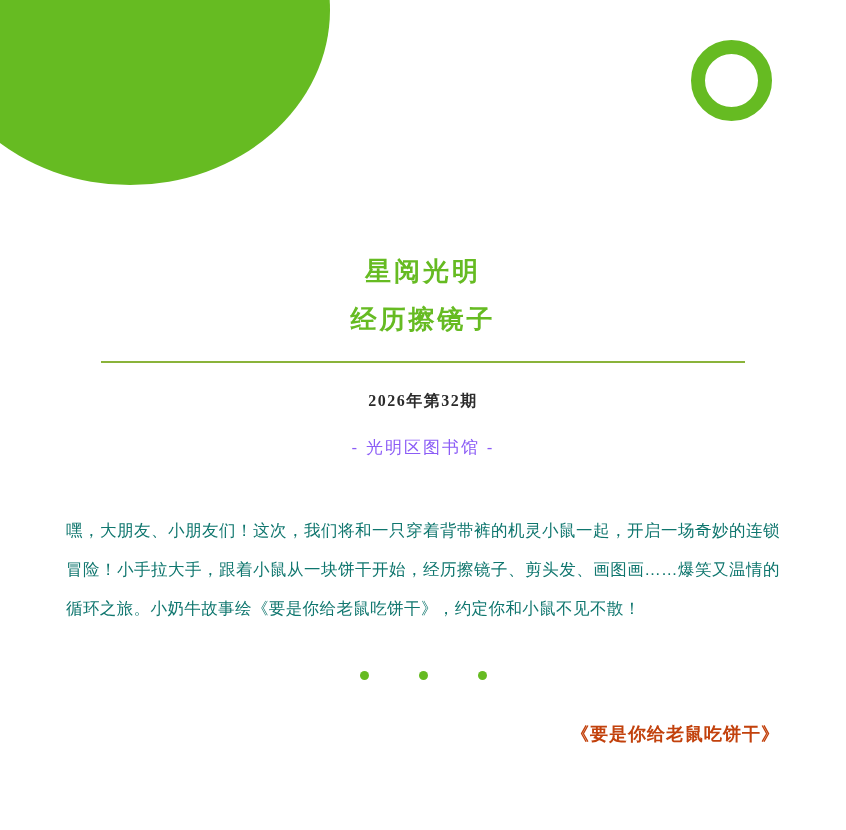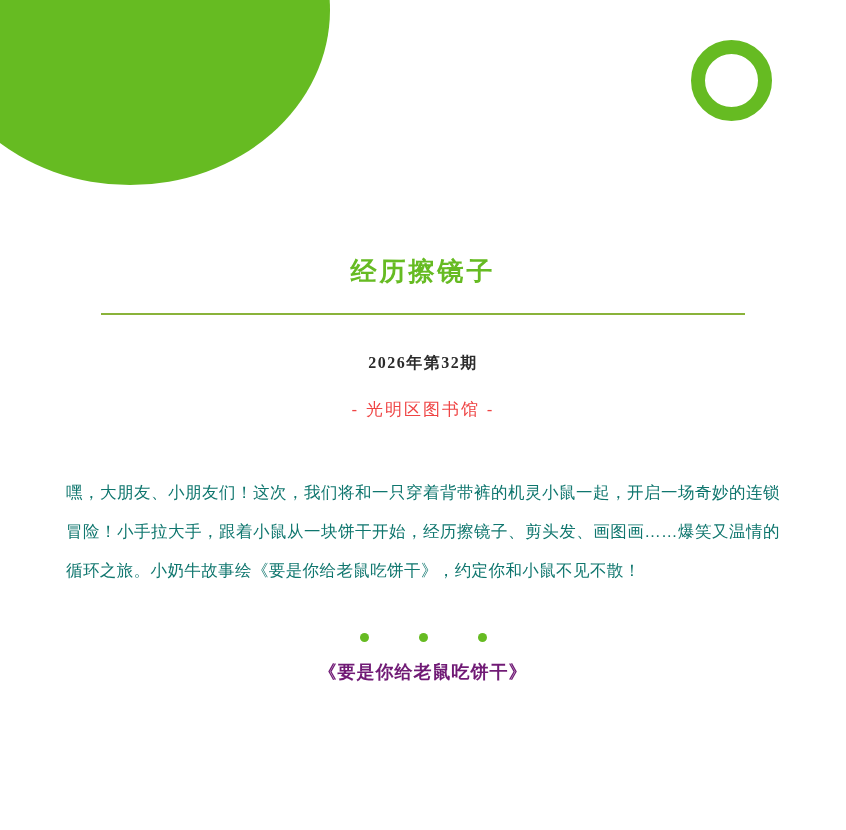--- a/index.html
+++ b/index.html
@@ -63,32 +63,32 @@
     letter-spacing: 3px;
     line-height: 1.85;
   }
   .divider {
     height: 2px;
     background: #8ab33a;
     margin: 18px 35px 0 35px;
   }
   .issue {
     text-align: center;
-    margin-top: 38px;
+    margin-top: 28px;
     font-size: 16px;
     font-weight: bold;
     letter-spacing: 1.5px;
     color: #2b2b2b;
     font-family: "Liberation Serif", "DejaVu Serif", serif;
   }
   .org {
     text-align: center;
     margin-top: 24px;
     font-size: 17px;
-    color: #ef4444;
+    color: #8b5cf6;
     letter-spacing: 2px;
   }
 
   
   .intro {
     margin-top: 52px;
     font-size: 16.5px;
     line-height: 2.35;
     color: #0f766e;
     text-align: justify;
@@ -104,39 +104,40 @@
   }
   .dot {
     width: 9px;
     height: 9px;
     border-radius: 50%;
     background: #66bb22;
   }
 
   
   .book-title {
-    margin-top: 18px;
-    text-align: center;
+    margin-top: 42px;
+    text-align: right;
     font-size: 18px;
     font-weight: bold;
-    color: #701a75;
+    color: #c2410c;
     letter-spacing: 1px;
   }
 </style>
 </head>
 <body>
 
 <div class="deco-layer">
   <div class="deco-blob"></div>
   <div class="deco-ring"></div>
 </div>
 
 <div class="content">
 
   <div class="title-block">
+    <div class="title-line">星阅光明</div>
     <div class="title-line">经历擦镜子</div>
     <div class="divider"></div>
     <div class="issue">2026年第32期</div>
     <div class="org">- 光明区图书馆 -</div>
   </div>
 
   <p class="intro">嘿，大朋友、小朋友们！这次，我们将和一只穿着背带裤的机灵小鼠一起，开启一场奇妙的连锁冒险！小手拉大手，跟着小鼠从一块饼干开始，经历擦镜子、剪头发、画图画……爆笑又温情的循环之旅。小奶牛故事绘《要是你给老鼠吃饼干》，约定你和小鼠不见不散！</p>
 
   <div class="dots">
     <span class="dot"></span>

